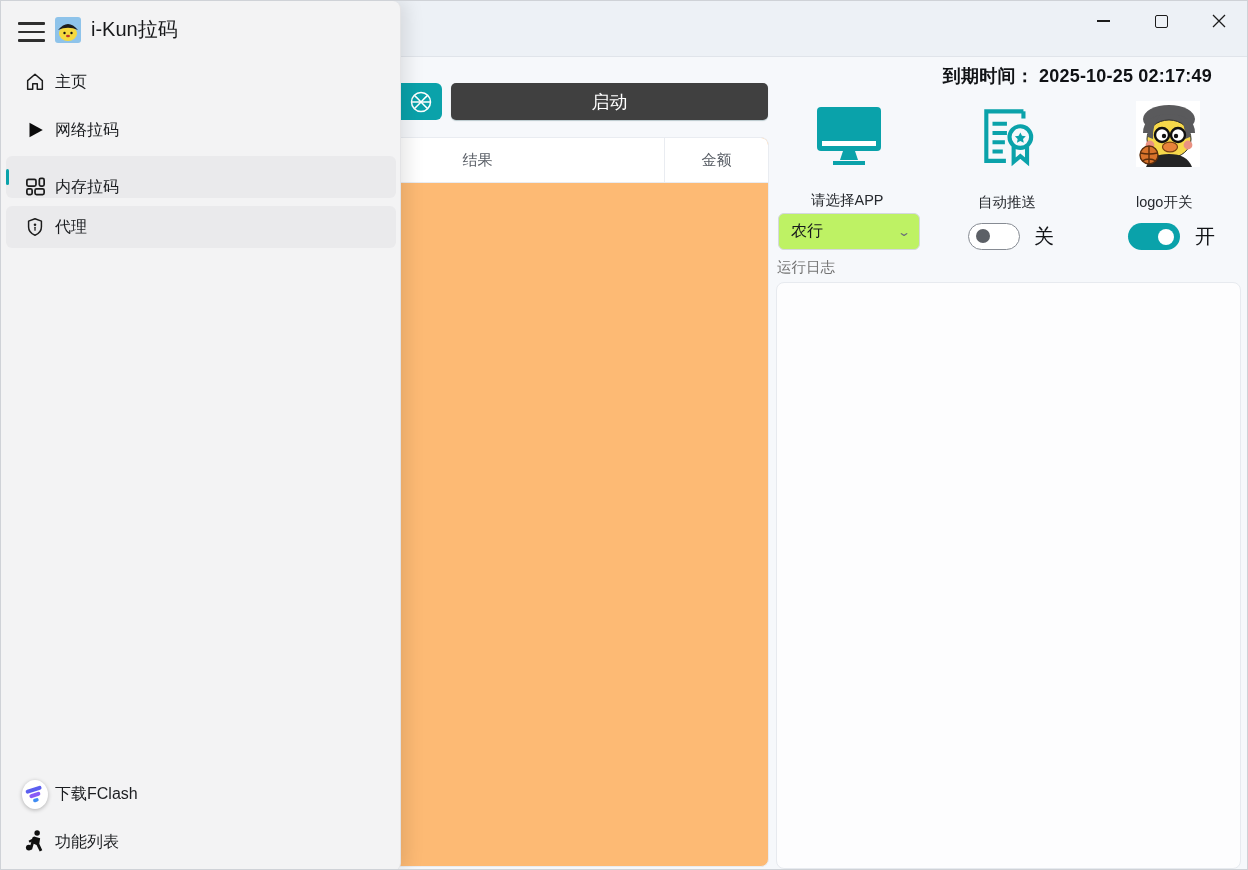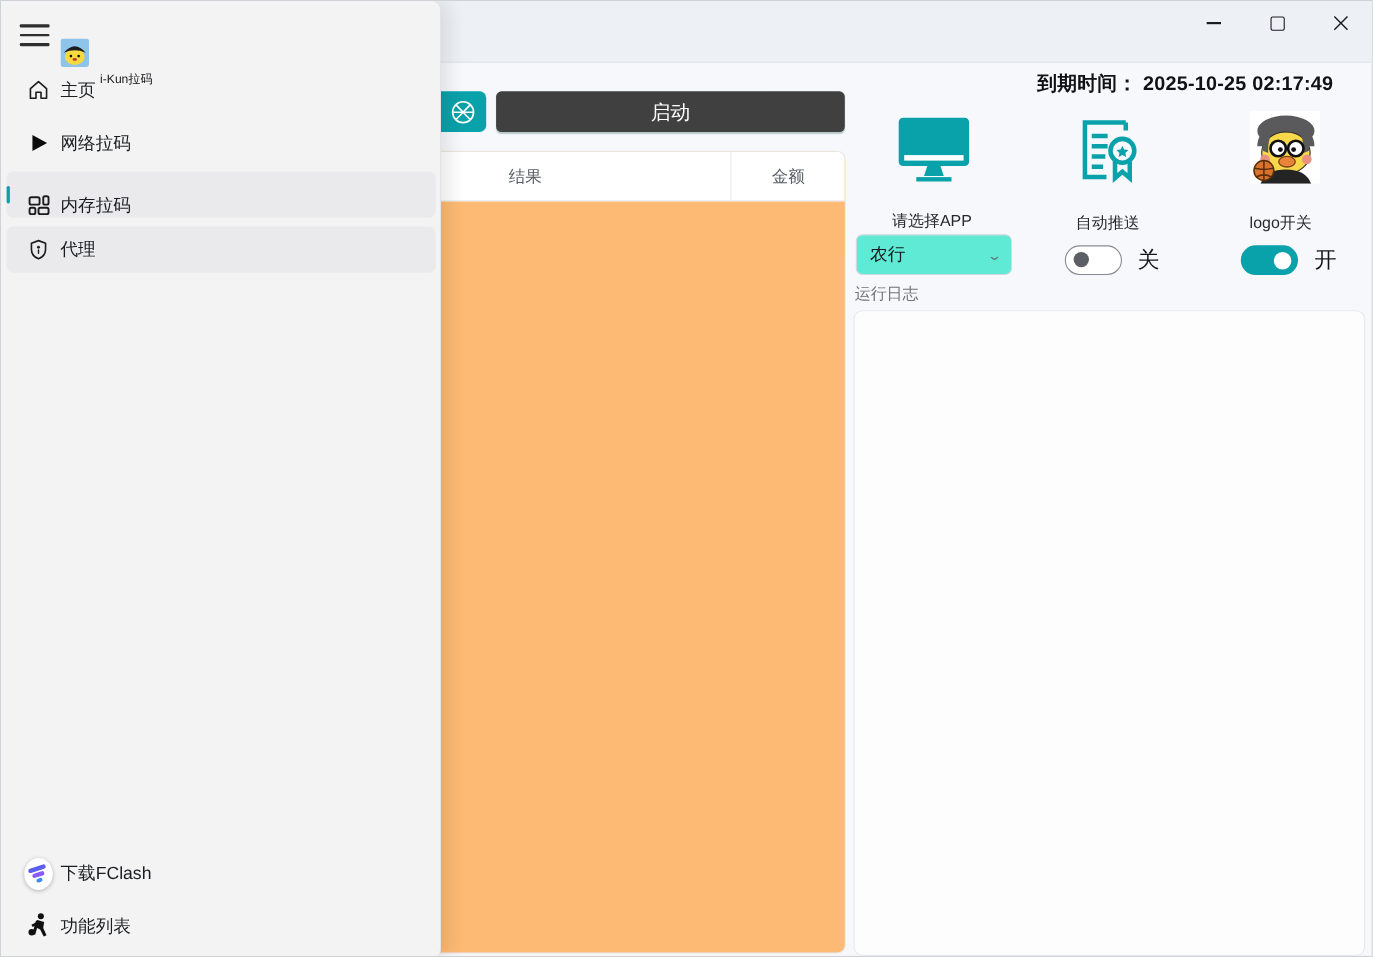--- a/index.html
+++ b/index.html
@@ -28,21 +28,21 @@
   .table-card{position:absolute;left:289px;top:136px;width:479px;height:730px;background:#fdba74;
               border:1px solid #e9ecf1;border-radius:8px;box-sizing:border-box;overflow:hidden;}
   .table-head{display:flex;height:44px;background:#ffffff;border-bottom:1px solid #e9ecf1;}
   .th{display:flex;align-items:center;justify-content:center;font-size:15px;color:#565b63;box-sizing:border-box;}
   .th-result{width:374px;border-right:1px solid #e9ecf1;}
   .th-amount{flex:1;}
   .table-body{height:686px;}
 
   
   .feature-label{position:absolute;font-size:14.5px;color:#26292e;white-space:nowrap;}
-  .dropdown{position:absolute;left:777px;top:212px;width:142px;height:37px;background:#5eead4;
+  .dropdown{position:absolute;left:777px;top:212px;width:142px;height:37px;background:#bef264;
             border:1px solid #d4d8de;border-radius:6px;display:flex;align-items:center;
             padding:0 10px 0 12px;box-sizing:border-box;justify-content:space-between;}
   .dropdown .val{font-size:16px;color:#17191c;}
   .chev{color:#6a6f77;font-size:12px;transform:scaleX(1.4);}
   .toggle{position:absolute;width:52px;height:27px;border-radius:14px;box-sizing:border-box;}
   .toggle.off{left:967px;top:222px;background:#fff;border:1.5px solid #868b93;}
   .toggle.off .knob{position:absolute;left:7px;top:5px;width:14px;height:14px;border-radius:50%;background:#5c6066;}
   .toggle.on{left:1127px;top:222px;background:#0aa2aa;}
   .toggle.on .knob{position:absolute;right:6px;top:5.5px;width:16px;height:16px;border-radius:50%;background:#fff;}
   .toggle-state{position:absolute;top:222px;font-size:20px;color:#131518;}
@@ -54,21 +54,21 @@
   .feat-icon{position:absolute;}
 
   
   .drawer{position:absolute;left:0;top:0;width:400px;height:870px;background:#f3f3f4;
           border-right:1px solid #e3e3e5;border-radius:0 8px 8px 0;
           box-shadow:6px 0 18px rgba(0,0,0,.10);box-sizing:border-box;}
   .hamburger{position:absolute;left:14px;top:13px;width:44px;height:36px;border-radius:6px;
              display:flex;flex-direction:column;justify-content:center;gap:6px;padding-left:3px;box-sizing:border-box;}
   .hamburger span{display:block;width:27px;height:2.6px;background:#2e2e2e;border-radius:1px;}
   .app-head{position:absolute;left:54px;top:15px;display:flex;align-items:center;gap:10px;}
-  .app-title{font-size:11px;color:#17181a;margin-top:48px;}
+  .app-title{font-size:20px;color:#17181a;}
   .nav-item{position:absolute;left:5px;width:390px;height:42px;border-radius:6px;
             display:flex;align-items:center;gap:8px;padding-left:17px;box-sizing:border-box;cursor:default;}
   .nav-item.hl{background:#eaeaec;}
   .nav-item .pill{position:absolute;left:0px;top:13px;width:3px;height:16px;border-radius:2px;background:#0aa2aa;display:none;}
   .nav-item.selected .pill{display:block;}
   .nav-label{font-size:16px;color:#1b1d20;}
   .nav-ico{width:24px;height:24px;display:flex;align-items:center;justify-content:center;}
   .fclash-badge{width:29px;height:29px;border-radius:50%;background:#fff;box-shadow:0 1px 4px rgba(0,0,0,.28);
                 display:flex;align-items:center;justify-content:center;}
 </style>

